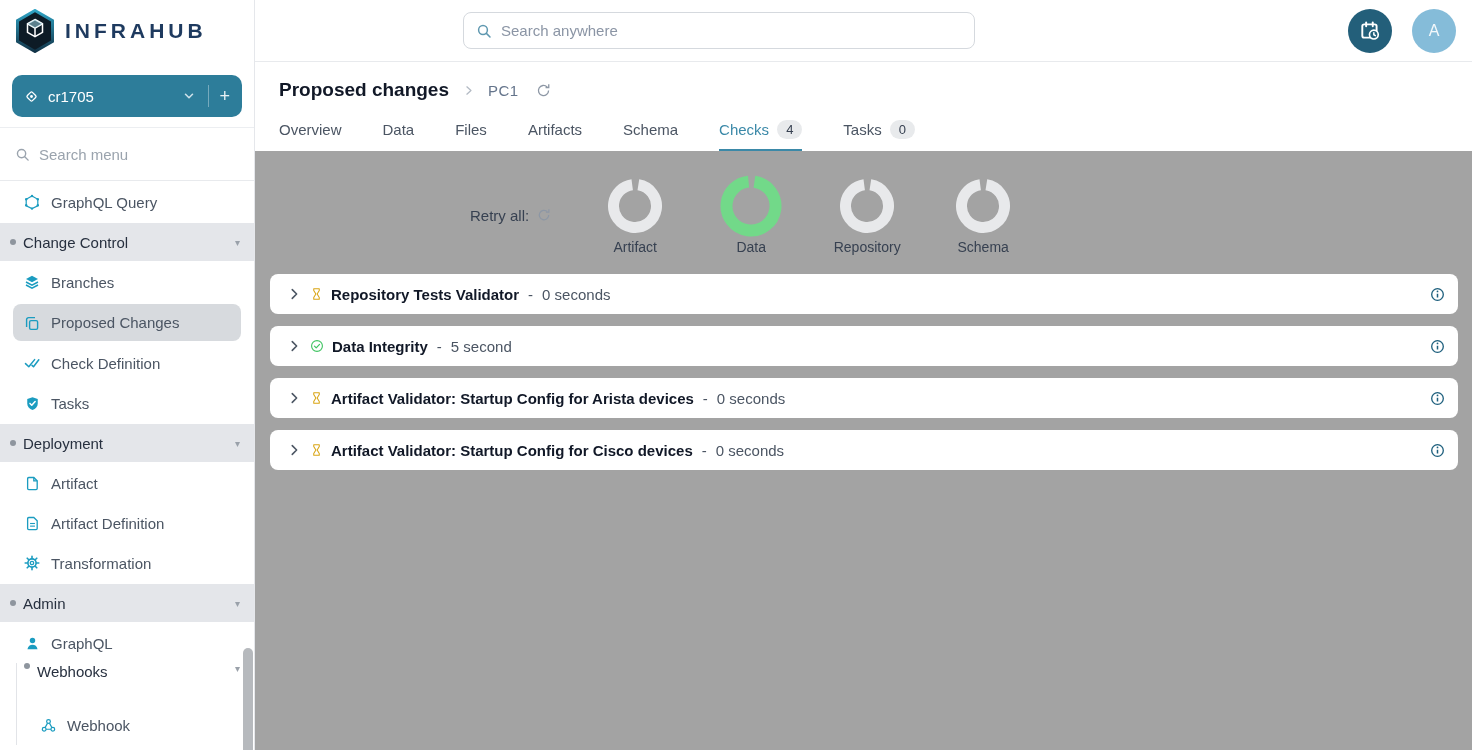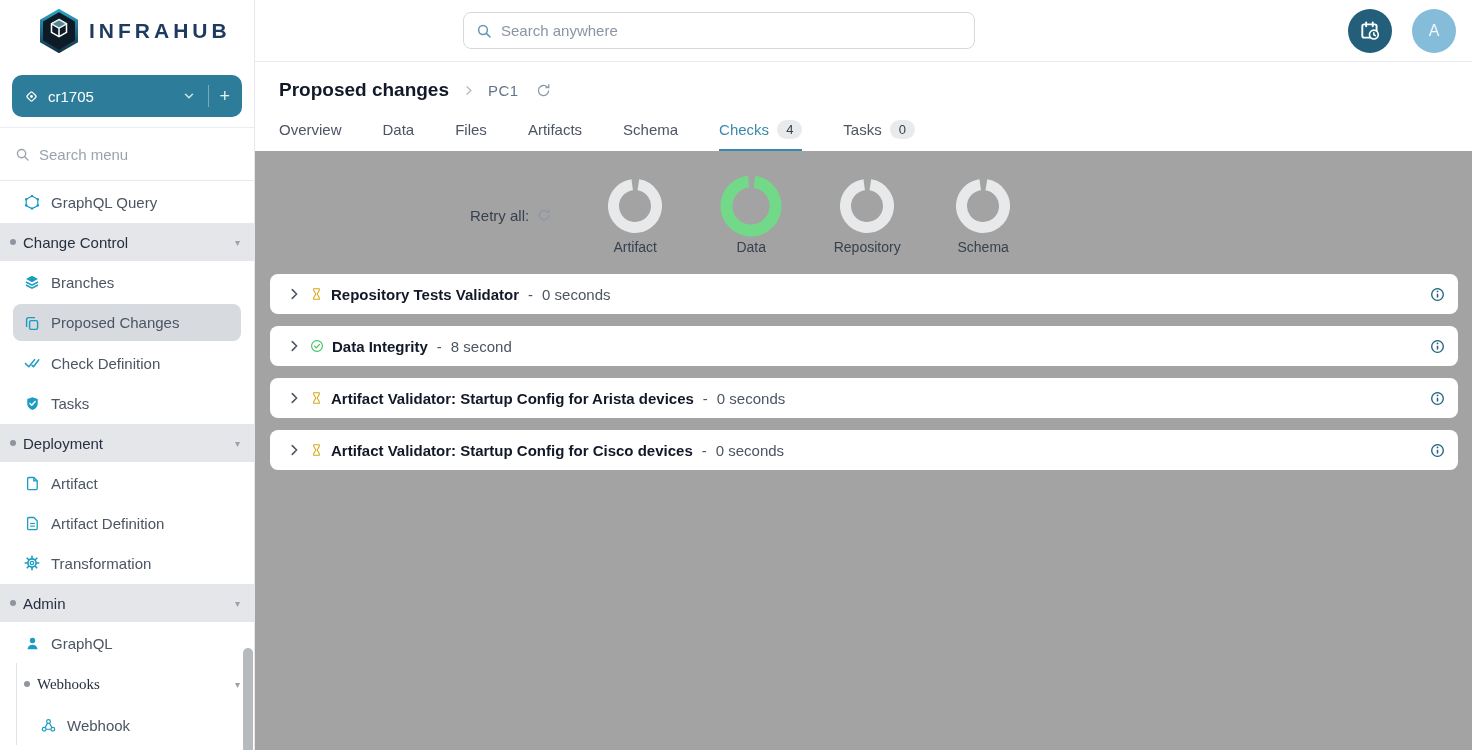--- a/index.html
+++ b/index.html
@@ -2,21 +2,21 @@
 <html><head>
 <meta charset="utf-8">
 <style>
   * { margin:0; padding:0; box-sizing:border-box; }
   html,body { background:#fff; font-family:"Liberation Sans", sans-serif; }
   #app { position:relative; width:1472px; height:750px; overflow:hidden; background:#fff; }
 
   
   .sidebar { position:absolute; left:0; top:0; width:255px; height:750px; background:#fff;
              border-right:1px solid #e5e7eb; overflow:hidden; z-index:3; }
-  .logo-row { height:62px; display:flex; align-items:center; gap:10px; padding-left:15px;margin-left:24px; }
+  .logo-row { height:62px; display:flex; align-items:center; gap:10px; padding-left:15px; }
   .wordmark { font-size:21px; font-weight:bold; letter-spacing:4px; color:#1e3a5f; }
   .branch-btn { margin:13px 12px 0 12px; height:42px; background:#2d7d9a; border-radius:10px;
                 display:flex; align-items:center; color:#fff; padding:0 12px; cursor:pointer; }
   .branch-btn .blabel { font-size:15px; margin-left:9px; flex:1; }
   .branch-btn .chev { color:#cfe2ea; display:flex; }
   .branch-btn .vdiv { width:1px; height:22px; background:rgba(255,255,255,.35); margin:0 10px 0 12px; }
   .branch-btn .plus { font-size:18px; color:#e8f1f5; line-height:1; }
   .sb-div { border-top:1px solid #eceef1; margin-top:10px; }
   .menu-search { height:53px; display:flex; align-items:center; gap:9px; padding:0 15px;
                  border-bottom:1px solid #e8eaed; color:#9aa3ad; }
@@ -26,22 +26,22 @@
   .nav { padding-top:1px; }
   .nav-item { height:40px; display:flex; align-items:center; gap:11px; padding-left:24px;
               font-size:15px; color:#4b5563; cursor:pointer; }
   .nav-item .ico { color:#1b9cc0; display:flex; width:16px; justify-content:center; }
   .nav-section { height:38px; margin:1px 0; background:#e4e6ea; display:flex; align-items:center;
                  padding:0 14px 0 10px; font-size:15px; color:#27303f; cursor:pointer; }
   .nav-section .dot { width:6px; height:6px; border-radius:50%; background:#8e959e; margin-right:7px; }
   .nav-section .caret { margin-left:auto; color:#9aa1aa; font-size:10px; }
   .nav-item.selected { background:#d7dade; border-radius:8px; margin:2px 13px; padding-left:11px; height:37px; }
   .subsection-wrap { border-left:1px solid #e2e4e8; margin-left:16px; }
-  .nav-subsection { height:42px; display:flex; align-items:center; padding:0 14px 0 7px;
-                    font-size:15px; color:#27303f; cursor:pointer;font-family:Liberation Serif, serif; }
+  .nav-subsection { height:42px; display:flex; align-items:flex-start; padding:0 14px 0 7px;
+                    font-size:15px; color:#27303f; cursor:pointer; }
   .nav-subsection .dot { width:6px; height:6px; border-radius:50%; background:#8e959e; margin-right:7px; }
   .nav-subsection .caret { margin-left:auto; color:#9aa1aa; font-size:10px; }
   .nav-subitem { height:40px; display:flex; align-items:center; gap:11px; padding-left:24px;
                  font-size:15px; color:#4b5563; cursor:pointer; }
   .nav-subitem .ico { color:#1b9cc0; display:flex; }
   .sb-scrollthumb { position:absolute; right:1px; top:648px; width:10px; height:115px;
                     border-radius:6px; background:#b6b9bd; }
 
   
   .header { position:absolute; left:255px; top:0; width:1217px; height:62px; background:#fff;
@@ -437,21 +437,21 @@
               </svg>
           </span>
           <span class="st-ico success">
             <svg width="14" height="14" viewBox="0 0 16 16">
                 <circle cx="8" cy="8" r="6.2" fill="none" stroke="currentColor" stroke-width="1.3"></circle>
                 <polyline points="5.1,8.2 7.1,10.2 10.9,6.1" fill="none" stroke="currentColor" stroke-width="1.4" stroke-linecap="round" stroke-linejoin="round"></polyline>
               </svg>
           </span>
           <span class="vname">Data Integrity</span>
           <span class="vdash">-</span>
-          <span class="vdur">8 second</span>
+          <span class="vdur">5 second</span>
           <span class="info">
             <svg width="15" height="15" viewBox="0 0 16 16">
                 <circle cx="8" cy="8" r="6.2" fill="none" stroke="currentColor" stroke-width="1.4"></circle>
                 <line x1="8" y1="7.2" x2="8" y2="11.2" stroke="currentColor" stroke-width="1.6"></line>
                 <circle cx="8" cy="4.7" r="0.95" fill="currentColor"></circle>
               </svg>
           </span>
         </div>
 
         <div class="vrow">

